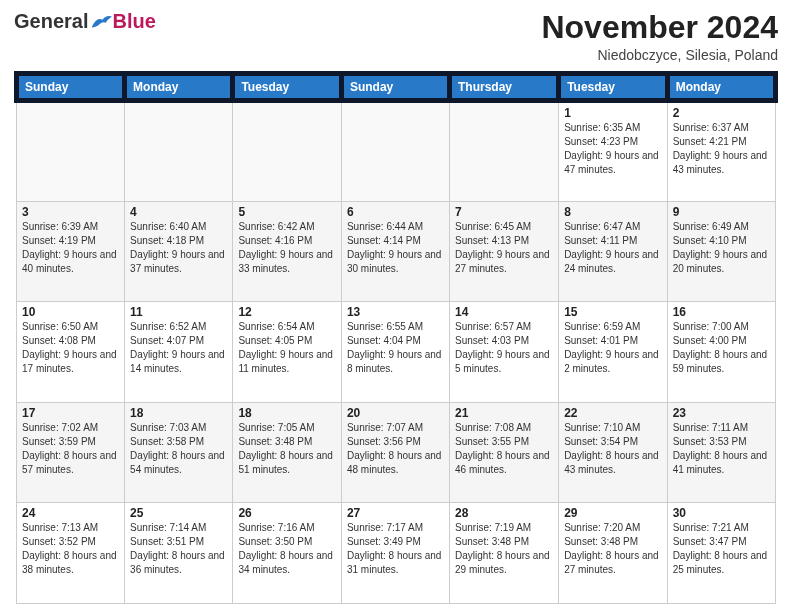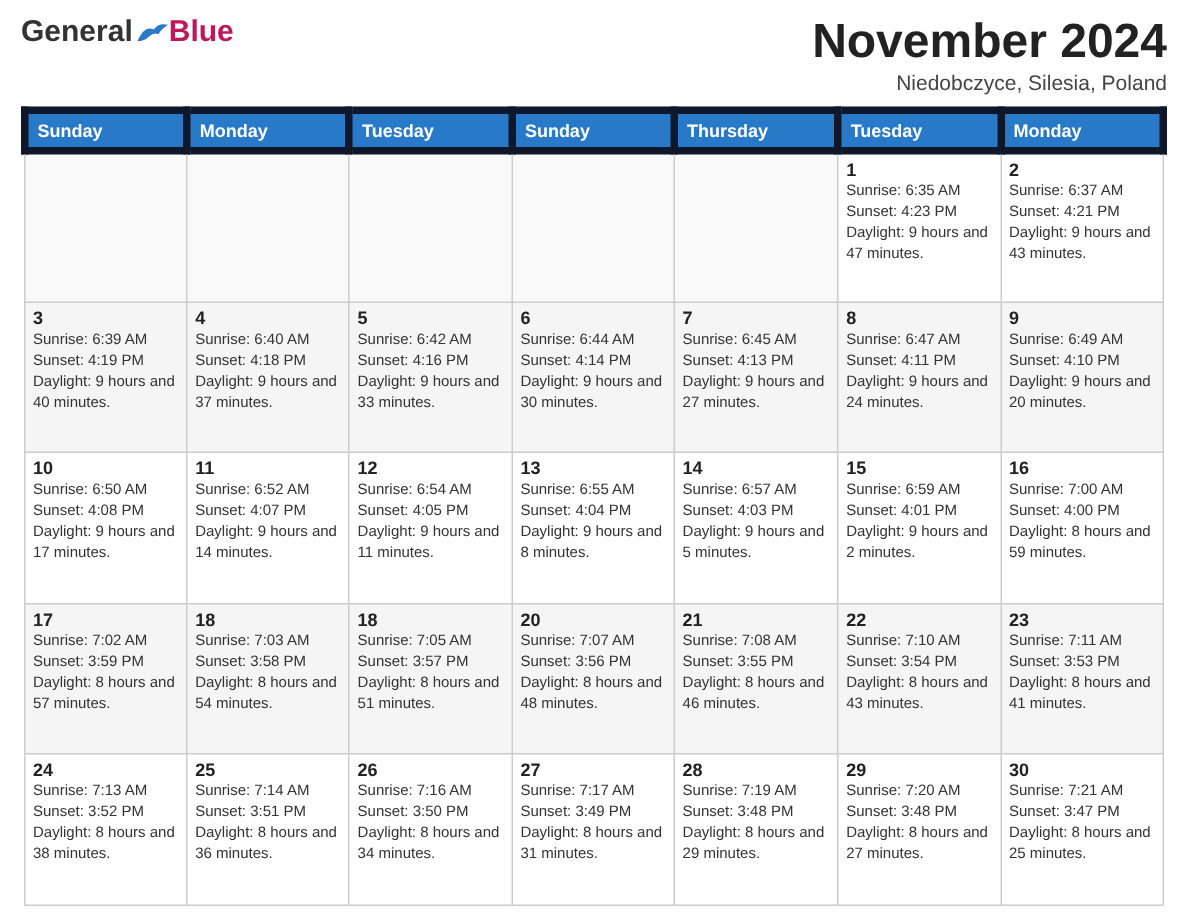--- a/index.html
+++ b/index.html
@@ -266,21 +266,21 @@
           <td>
             <span class="day-number">18</span>
             <div class="day-info">Sunrise: 7:03 AM
 Sunset: 3:58 PM
 Daylight: 8 hours
 and 54 minutes.</div>
           </td>
           <td>
             <span class="day-number">18</span>
             <div class="day-info">Sunrise: 7:05 AM
-Sunset: 3:57 PM
+Sunset: 3:48 PM
 Daylight: 8 hours
 and 51 minutes.</div>
           </td>
           <td>
             <span class="day-number">20</span>
             <div class="day-info">Sunrise: 7:07 AM
 Sunset: 3:56 PM
 Daylight: 8 hours
 and 48 minutes.</div>
           </td>

